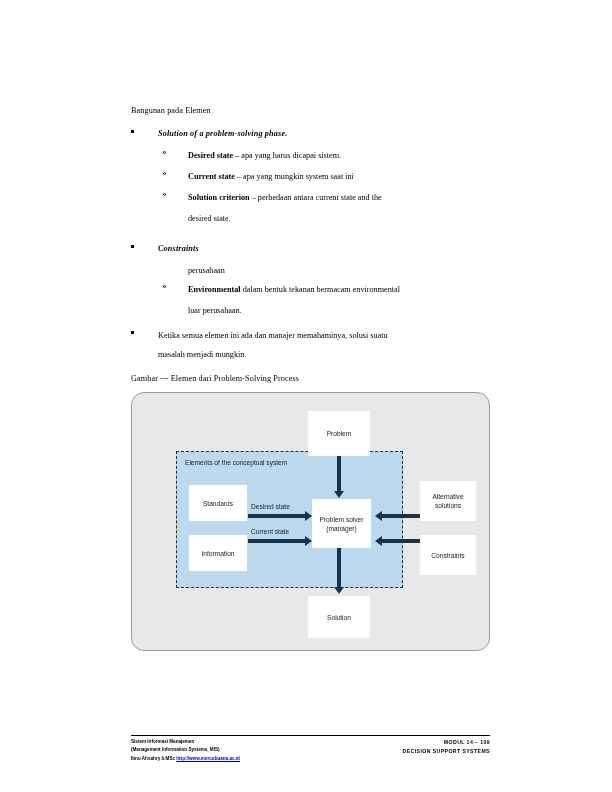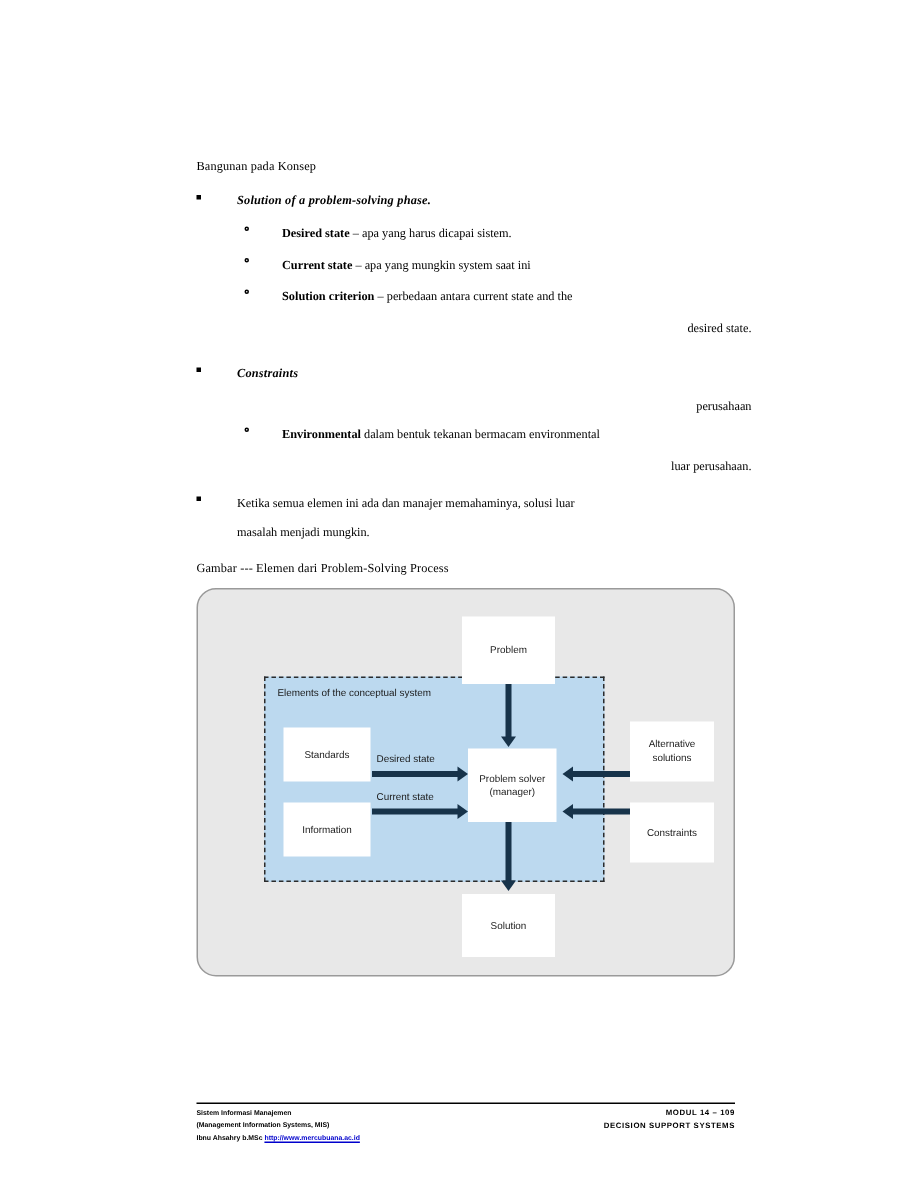--- a/index.html
+++ b/index.html
@@ -78,21 +78,20 @@
     border-radius: 50%;
     box-sizing: border-box;
   }
   .lvl2 b {
     font-weight: bold;
   }
   .wrapline {
     padding-left: 57px;
     font-size: 8.2px;
     line-height: 19px;
-    text-align: right;
   }
 
   .para {
     position: relative;
     padding-left: 27px;
     font-size: 8.2px;
     line-height: 19px;
   }
   .para > .bullet {
     position: absolute;
@@ -248,21 +247,21 @@
     text-decoration: underline;
   }
 </style>
 </head>
 <body>
 
 <div class="page">
 
   <div class="content">
 
-    <div class="heading">Bangunan pada Konsep</div>
+    <div class="heading">Bangunan pada Elemen</div>
 
     <div class="lvl1">
       <span class="bullet"></span>
       <span class="it">Solution of a problem-solving phase.</span>
     </div>
 
     <div class="lvl2">
       <span class="hollow"></span>
       <b>Desired state</b>
       <span>– apa yang harus dicapai sistem.</span>
@@ -294,21 +293,21 @@
       <span class="hollow"></span>
       <b>Environmental</b>
       <span>dalam bentuk tekanan bermacam environmental</span>
     </div>
     <div class="wrapline">luar perusahaan.</div>
 
     <div style="height:6px"></div>
 
     <div class="para">
       <span class="bullet"></span>
-      <span>Ketika semua elemen ini ada dan manajer memahaminya, solusi luar</span>
+      <span>Ketika semua elemen ini ada dan manajer memahaminya, solusi suatu</span>
       <span class="cont">masalah menjadi mungkin.</span>
     </div>
 
   </div>
 
   <div class="figcaption">Gambar --- Elemen dari Problem-Solving Process</div>
 
   <div class="figure">
 
     <div class="blue-panel">

